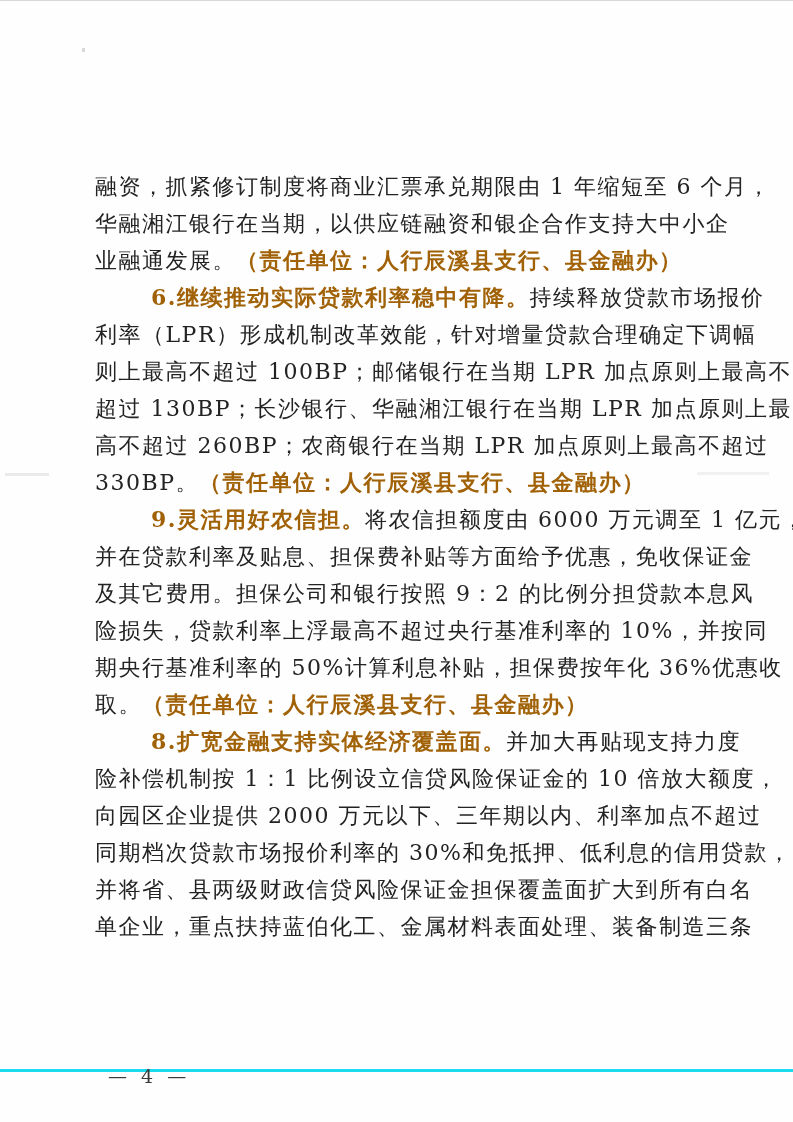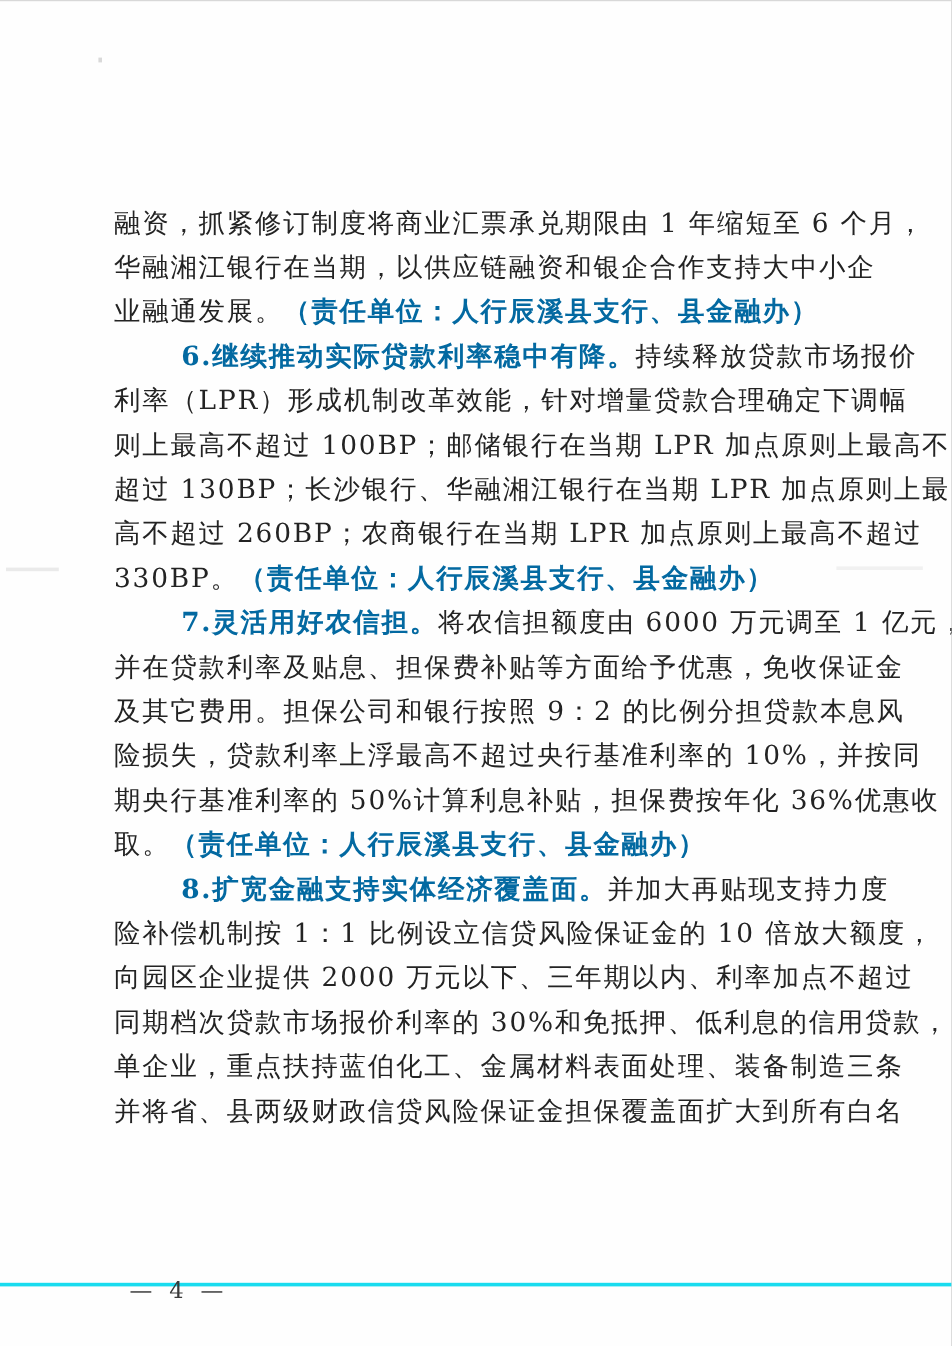--- a/index.html
+++ b/index.html
@@ -18,21 +18,21 @@
     left:95px;top:167px;width:622px;
     font-size:22px;
     line-height:37px;
     letter-spacing:1.5px;
     color:#232323;
   }
   .paragraph{margin:0;}
   .line{height:37px;white-space:nowrap;}
   .line.indent{text-indent:56px;}
   .seg{font-weight:400;}
-  .seg.bold{font-weight:700;color:#0369a1;}
+  .seg.bold{font-weight:700;color:#a16207;}
   .footer-rule{
     position:absolute;
     left:0;top:1068px;
     width:793px;height:3px;
   }
   .page-number{
     position:absolute;
     left:108px;top:1064px;
     font-size:19px;
     letter-spacing:4px;
@@ -62,34 +62,34 @@
       </div>
       <div class="paragraph">
         <div class="line indent"><span class="seg bold">6.继续推动实际贷款利率稳中有降。</span><span class="seg">持续释放贷款市场报价</span></div>
         <div class="line"><span class="seg">利率（LPR）形成机制改革效能，针对增量贷款合理确定下调幅</span></div>
         <div class="line"><span class="seg">则上最高不超过 100BP；邮储银行在当期 LPR 加点原则上最高不</span></div>
         <div class="line"><span class="seg">超过 130BP；长沙银行、华融湘江银行在当期 LPR 加点原则上最</span></div>
         <div class="line"><span class="seg">高不超过 260BP；农商银行在当期 LPR 加点原则上最高不超过</span></div>
         <div class="line"><span class="seg">330BP。</span><span class="seg bold">（责任单位：人行辰溪县支行、县金融办）</span></div>
       </div>
       <div class="paragraph">
-        <div class="line indent"><span class="seg bold">7.灵活用好农信担。</span><span class="seg">将农信担额度由 6000 万元调至 1 亿元，</span></div>
+        <div class="line indent"><span class="seg bold">9.灵活用好农信担。</span><span class="seg">将农信担额度由 6000 万元调至 1 亿元，</span></div>
         <div class="line"><span class="seg">并在贷款利率及贴息、担保费补贴等方面给予优惠，免收保证金</span></div>
         <div class="line"><span class="seg">及其它费用。担保公司和银行按照 9：2 的比例分担贷款本息风</span></div>
         <div class="line"><span class="seg">险损失，贷款利率上浮最高不超过央行基准利率的 10%，并按同</span></div>
         <div class="line"><span class="seg">期央行基准利率的 50%计算利息补贴，担保费按年化 36%优惠收</span></div>
         <div class="line"><span class="seg">取。</span><span class="seg bold">（责任单位：人行辰溪县支行、县金融办）</span></div>
       </div>
       <div class="paragraph">
         <div class="line indent"><span class="seg bold">8.扩宽金融支持实体经济覆盖面。</span><span class="seg">并加大再贴现支持力度</span></div>
         <div class="line"><span class="seg">险补偿机制按 1：1 比例设立信贷风险保证金的 10 倍放大额度，</span></div>
         <div class="line"><span class="seg">向园区企业提供 2000 万元以下、三年期以内、利率加点不超过</span></div>
         <div class="line"><span class="seg">同期档次贷款市场报价利率的 30%和免抵押、低利息的信用贷款，</span></div>
+        <div class="line"><span class="seg">并将省、县两级财政信贷风险保证金担保覆盖面扩大到所有白名</span></div>
         <div class="line"><span class="seg">单企业，重点扶持蓝伯化工、金属材料表面处理、装备制造三条</span></div>
-        <div class="line"><span class="seg">并将省、县两级财政信贷风险保证金担保覆盖面扩大到所有白名</span></div>
       </div>
     </div>
 
   <div class="footer-rule" style="background: rgb(25, 220, 239);"></div>
 
   <div class="page-number">— 4 —</div>
 
 </div>
 
 </body></html>

